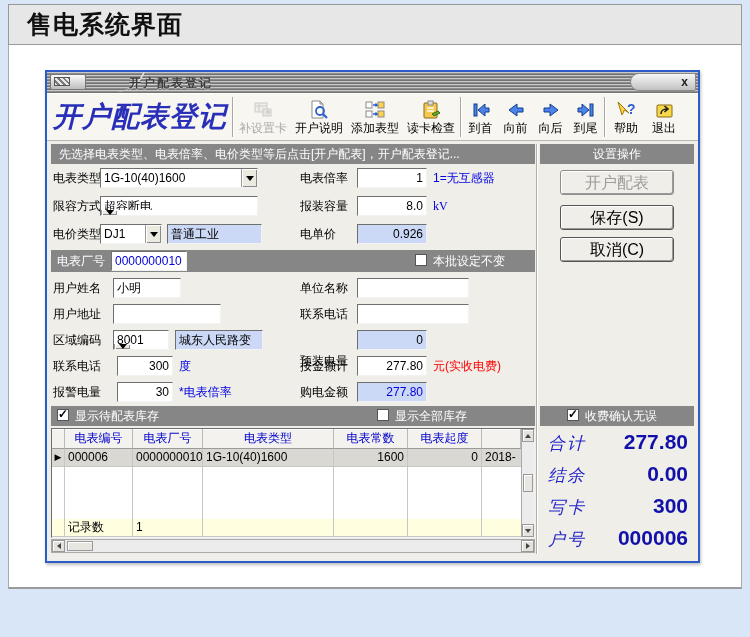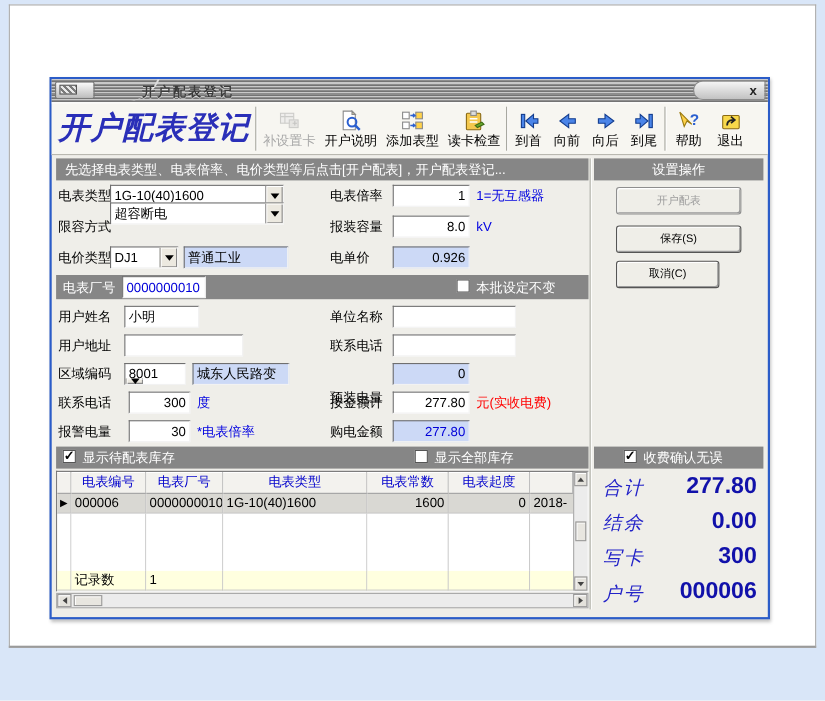--- a/index.html
+++ b/index.html
@@ -76,21 +76,21 @@
 
   .cb { display:inline-block; width:12px; height:12px; background:#fff; border:1px solid #555;
         vertical-align:-2px; position:relative; }
   .cb.checked::after { content:"✓"; position:absolute; left:0px; top:-3px; font-size:12px;
                        font-weight:bold; color:#000; }
   .cbx { position:absolute; top:3px; }
 
   
   .btn3d { position:absolute; height:25px; background:#efeee8; border:1px solid #555;
            border-radius:3px; box-shadow:inset 1px 1px 0 #fff, inset -1px -1px 0 #9a9a9a;
-           font-size:10px; text-align:center; line-height:23px; cursor:default; }
+           font-size:16px; text-align:center; line-height:23px; cursor:default; }
   .btn3d.disabled { color:#9c9c9c; border-color:#8e8e8e; }
 
   .vsep-groove { position:absolute; width:2px; border-left:1px solid #b0afa8; border-right:1px solid #fff; }
 
   
   .grid { position:absolute; left:4px; top:356px; width:484px; height:110px; background:#fff;
           border:1px solid; border-color:#6f6f6f #f2f2f2 #f2f2f2 #6f6f6f; display:flex; }
   .grid-cols { flex:1; display:flex; flex-direction:column; overflow:hidden; }
   .grow { display:flex; }
   .gcell { border-right:1px solid #c6c6c6; border-bottom:1px solid #c6c6c6; height:20px; line-height:19px;
@@ -127,20 +127,21 @@
   .sumlbl { position:absolute; left:6px; top:2px; font-family:"Liberation Serif", serif; font-style:italic;
             font-size:17px; color:#2222c8; letter-spacing:2px; }
   .sumval { position:absolute; right:6px; top:0; font-size:21px; font-weight:bold; color:#1111aa;
             letter-spacing:0; }
 </style>
 </head>
 <body>
 
 <div class="page">
   <div class="panel"></div>
+  <div class="page-header">售电系统界面</div>
 
   <div class="dialog">
 
     <div class="titlebar">
       <span class="tb-icon-plate">
           <span class="tb-icon"></span>
         </span>
       <span class="tb-curve"></span>
       <span class="tb-title">开户配表登记</span>
       <span class="tb-close-plate">
@@ -272,29 +273,29 @@
       <span class="dd-text">1G-10(40)1600</span>
       <span class="dd-btn">
           <span class="dd-arrow"></span>
         </span>
     </div>
     <span class="lbl" style="left:253px; top:96px;">电表倍率</span>
     <input class="inp num" style="left: 310px; top: 96px; width: 70px;" readonly="" value="1">
     <span class="note" style="left:386px; top:96px;">1=无互感器</span>
 
     <span class="lbl" style="left:6px; top:124px;">限容方式</span>
-    <div class="dd" style="left:53px; top:112px; width:158px;">
+    <div class="dd" style="left:53px; top:124px; width:158px;flex-direction:column;">
       <span class="dd-text">超容断电</span>
       <span class="dd-btn">
           <span class="dd-arrow"></span>
         </span>
     </div>
     <span class="lbl" style="left:253px; top:124px;">报装容量</span>
     <input class="inp num" style="left: 310px; top: 124px; width: 70px;" readonly="" value="8.0">
-    <span class="note" style="left:386px; top:124px;">kV</span>
+    <span class="note" style="left:386px; top:124px;font-family:Liberation Serif, serif;">kV</span>
 
     <span class="lbl" style="left:6px; top:152px;">电价类型</span>
     <div class="dd" style="left:53px; top:152px; width:62px;">
       <span class="dd-text">DJ1</span>
       <span class="dd-btn">
           <span class="dd-arrow"></span>
         </span>
     </div>
     <input class="ro" style="left: 120px; top: 152px; width: 95px;" readonly="" value="普通工业">
     <span class="lbl" style="left:253px; top:152px;">电单价</span>
@@ -401,21 +402,21 @@
         </span>
       <span class="hthumb"></span>
       <span class="hspace"></span>
       <span class="sbtn">
           <span class="tri-rt"></span>
         </span>
     </div>
 
     <div class="btn3d disabled" style="left:513px; top:98px; width:114px;">开户配表</div>
     <div class="btn3d" style="left:513px; top:133px; width:114px;">保存(S)</div>
-    <div class="btn3d" style="left:513px; top:165px; width:94px;">取消(C)</div>
+    <div class="btn3d" style="left:513px; top:165px; width:114px;">取消(C)</div>
 
     <div class="gbar" style="left:493px; top:334px; width:154px;"></div>
     <span class="cb checked cbx" style="left:520px; top:337px;"></span>
     <span class="lbl" style="left:538px; top:334px; color:#fff;">收费确认无误</span>
 
     <div class="sumrow" style="top:358px;">
       <span class="sumlbl">合计</span>
       <span class="sumval">277.80</span>
     </div>
     <div class="sumrow" style="top:390px;">

